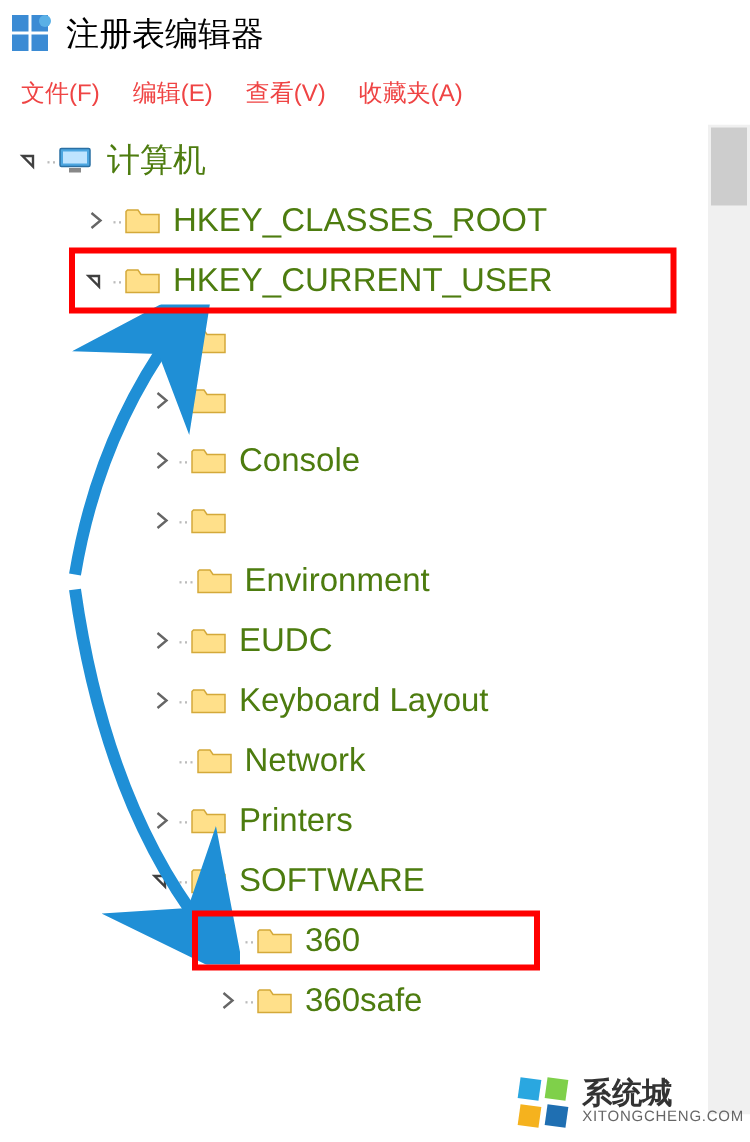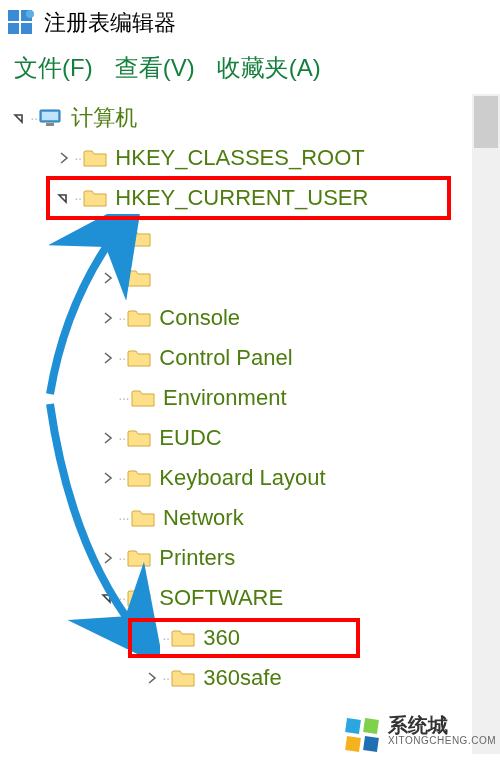--- a/index.html
+++ b/index.html
@@ -26,22 +26,22 @@
   }
   .titlebar .title {
     font-size: 22px;
     font-weight: 400;
     color: #000;
   }
   .menubar {
     display: flex;
     gap: 22px;
     padding: 6px 14px 10px 14px;
-    font-size: 24px;
-    color: #15803d;
+    font-size: 16px;
+    color: #ef4444;
   }
   .menubar div { cursor: default; }
   .tree-area {
     position: relative;
     width: 100%;
     height: 660px;
     overflow: hidden;
   }
   .scrollbar {
     position: absolute;
@@ -102,21 +102,21 @@
   .arrow {
     position: absolute;
     pointer-events: none;
     z-index: 9;
   }
   .watermark {
     position: absolute;
     right: 4px;
     bottom: 6px;
     display: flex;
-    align-items: flex-start;
+    align-items: center;
     gap: 6px;
     z-index: 20;
     margin-top: 25px;
   }
   .watermark .logo {
     width: 40px; height: 40px;
   }
   .watermark .wm-text {
     display: flex; flex-direction: column; line-height: 1.05;
   }
@@ -140,20 +140,21 @@
         <rect x="0" y="13" width="11" height="11" fill="#3b8bd4"></rect>
         <rect x="13" y="13" width="11" height="11" fill="#3b8bd4"></rect>
         <circle cx="22" cy="4" r="4" fill="#5ab0e6"></circle>
       </svg>
     </span>
     <span class="title">注册表编辑器</span>
   </div>
 
   <div class="menubar">
     <div>文件(F)</div>
+    <div>编辑(E)</div>
     <div>查看(V)</div>
     <div>收藏夹(A)</div>
   </div>
 
   <div class="tree-area">
 
     <div class="tree">
 
       <div class="row">
         <span class="indent" style="width:10px"></span>
@@ -258,21 +259,20 @@
           <svg width="12" height="12" viewBox="0 0 12 12">
               <path d="M3 1 L9 6 L3 11" fill="none" stroke="#666" stroke-width="1.6"></path>
             </svg>
         </span>
         <span class="dots">··</span>
         <span class="icon-folder">
           <svg viewBox="0 0 24 20">
               <path d="M1 4 L1 18 L23 18 L23 6 L11 6 L9 3 L2 3 Z" fill="#ffe08a" stroke="#d4a93a"></path>
             </svg>
         </span>
-        <span class="label">Control Panel</span>
       </div>
 
       <div class="row">
         <span class="indent" style="width:98px"></span>
         <span class="chevron none"></span>
         <span class="dots">···</span>
         <span class="icon-folder">
           <svg viewBox="0 0 24 20">
               <path d="M1 4 L1 18 L23 18 L23 6 L11 6 L9 3 L2 3 Z" fill="#ffe08a" stroke="#d4a93a"></path>
             </svg>

